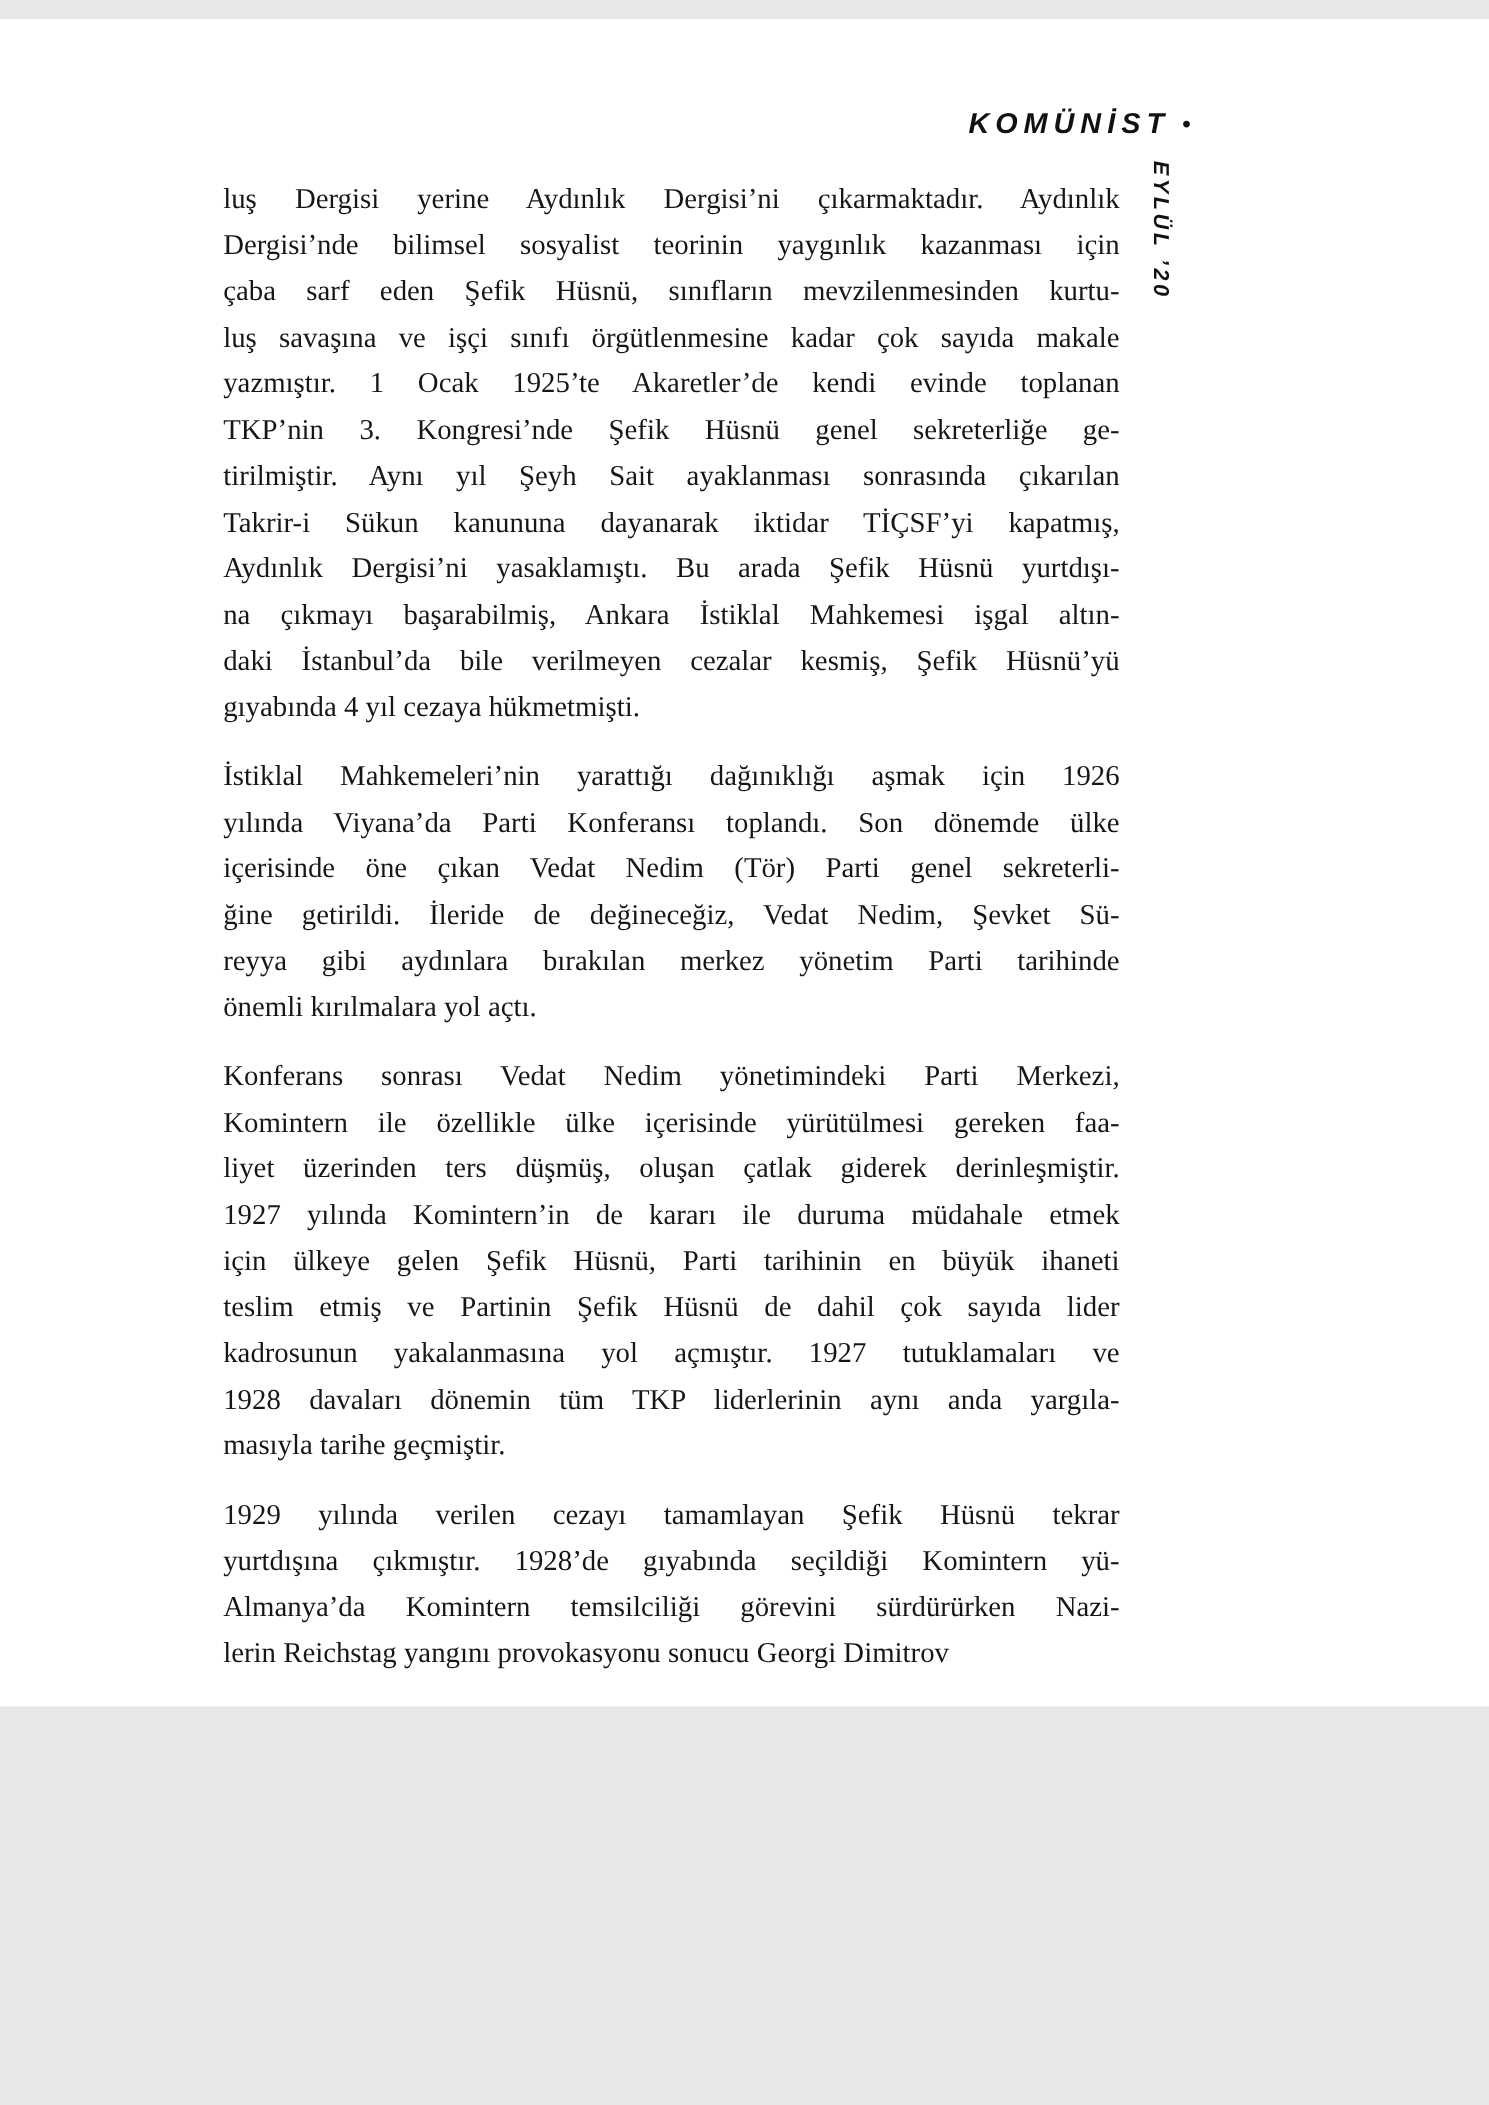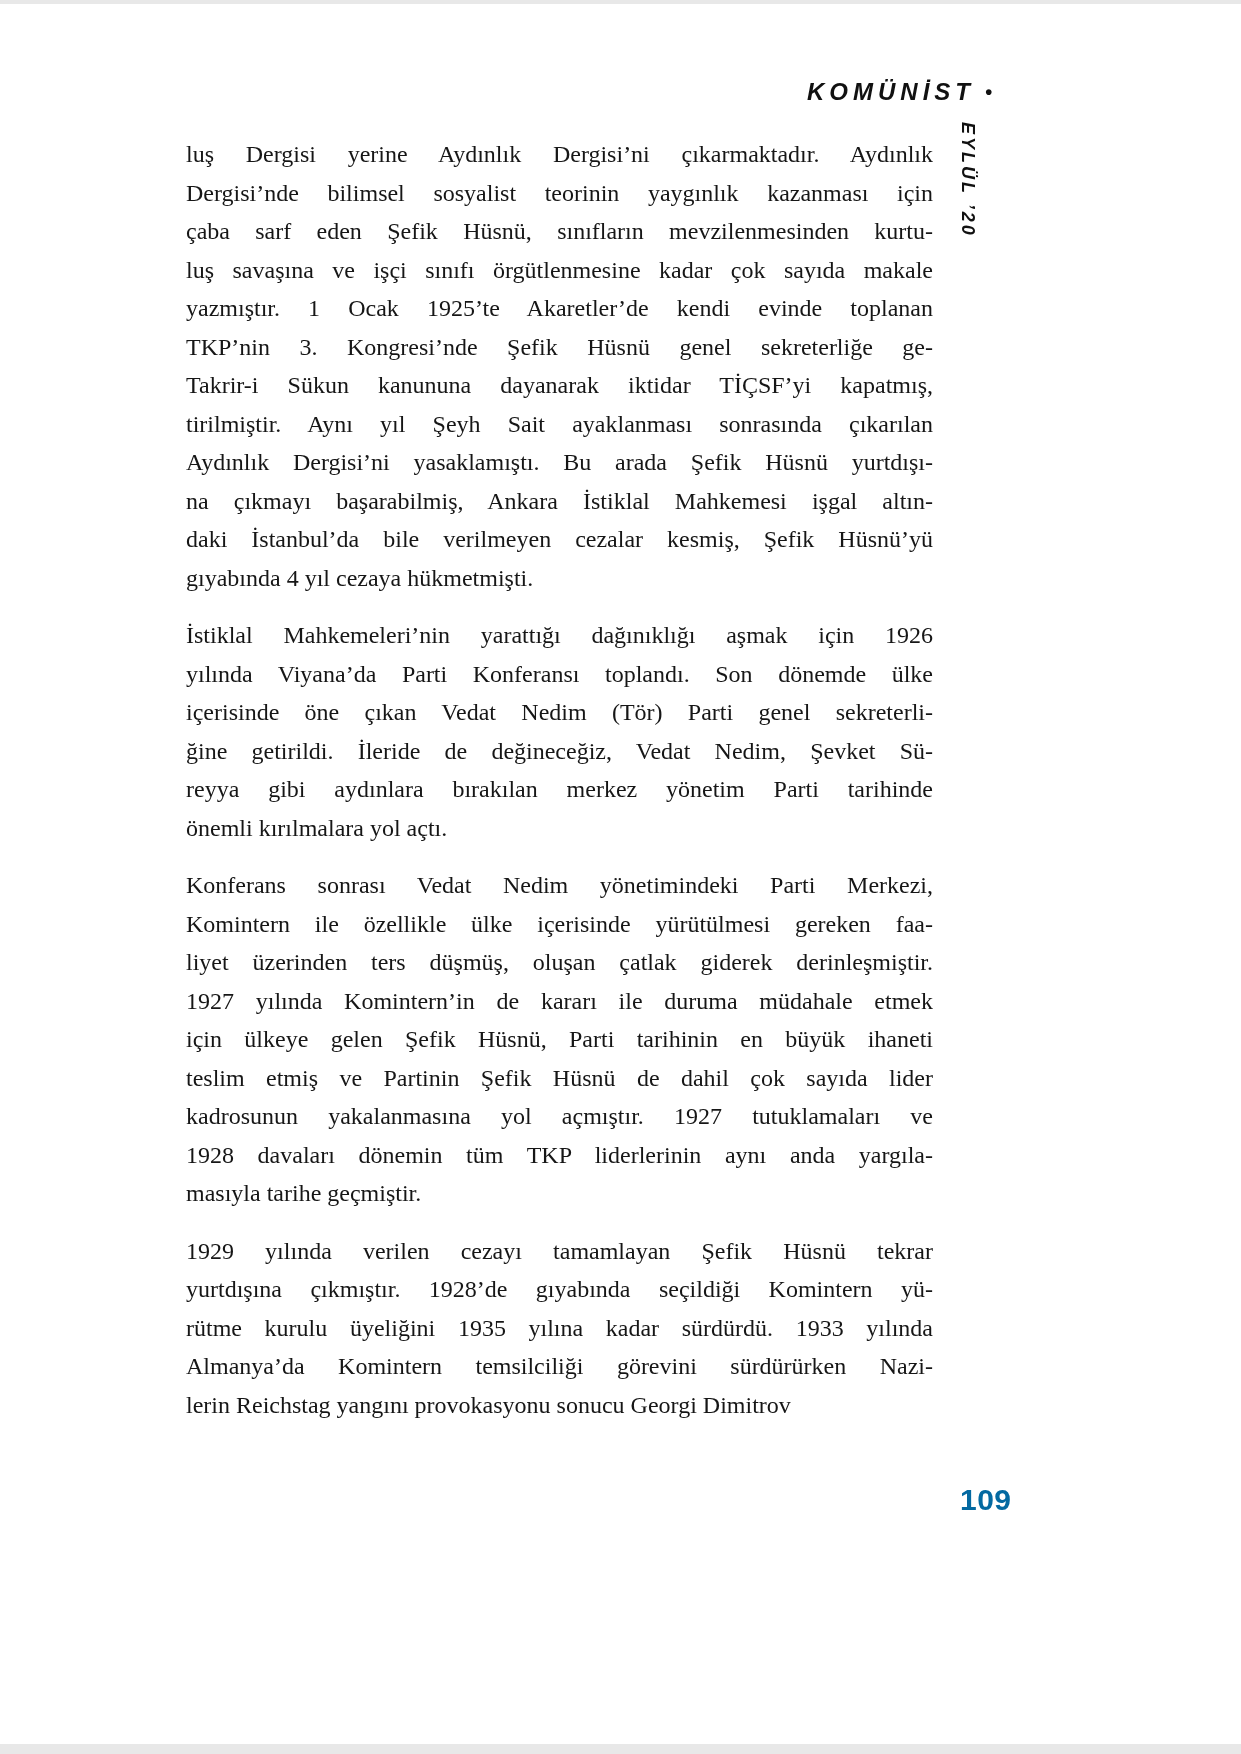--- a/index.html
+++ b/index.html
@@ -3,22 +3,22 @@
 <meta charset="utf-8">
 <style>
   html, body {
     margin: 0;
     padding: 0;
     background: #e8e8e8;
   }
   .page {
     position: relative;
     width: 1241px;
-    height: 1740px;
-    margin: 4px auto;
+    height: 1406px;
+    margin: 16px auto;
     background: #ffffff;
     color: #141414;
     font-family: "Liberation Serif", serif;
     overflow: hidden;
   }
   
   .running-header {
     position: absolute;
     top: 74px;
     right: 249px;
@@ -99,22 +99,22 @@
   <div class="issue-vertical">EYLÜL ’20</div>
 
   <div class="text-block">
       <div class="para">
         <div class="line">luş Dergisi yerine Aydınlık Dergisi’ni çıkarmaktadır. Aydınlık</div>
         <div class="line">Dergisi’nde bilimsel sosyalist teorinin yaygınlık kazanması için</div>
         <div class="line">çaba sarf eden Şefik Hüsnü, sınıfların mevzilenmesinden kurtu-</div>
         <div class="line">luş savaşına ve işçi sınıfı örgütlenmesine kadar çok sayıda makale</div>
         <div class="line">yazmıştır. 1 Ocak 1925’te Akaretler’de kendi evinde toplanan</div>
         <div class="line">TKP’nin 3. Kongresi’nde Şefik Hüsnü genel sekreterliğe ge-</div>
+        <div class="line">tirilmiştir. Aynı yıl Şeyh Sait ayaklanması sonrasında çıkarılan</div>
         <div class="line">Takrir-i Sükun kanununa dayanarak iktidar TİÇSF’yi kapatmış,</div>
-        <div class="line">tirilmiştir. Aynı yıl Şeyh Sait ayaklanması sonrasında çıkarılan</div>
         <div class="line">Aydınlık Dergisi’ni yasaklamıştı. Bu arada Şefik Hüsnü yurtdışı-</div>
         <div class="line">na çıkmayı başarabilmiş, Ankara İstiklal Mahkemesi işgal altın-</div>
         <div class="line">daki İstanbul’da bile verilmeyen cezalar kesmiş, Şefik Hüsnü’yü</div>
         <div class="line last">gıyabında 4 yıl cezaya hükmetmişti.</div>
       </div>
       <div class="para">
         <div class="line">İstiklal Mahkemeleri’nin yarattığı dağınıklığı aşmak için 1926</div>
         <div class="line">yılında Viyana’da Parti Konferansı toplandı. Son dönemde ülke</div>
         <div class="line">içerisinde öne çıkan Vedat Nedim (Tör) Parti genel sekreterli-</div>
         <div class="line">ğine getirildi. İleride de değineceğiz, Vedat Nedim, Şevket Sü-</div>
@@ -128,21 +128,20 @@
         <div class="line">1927 yılında Komintern’in de kararı ile duruma müdahale etmek</div>
         <div class="line">için ülkeye gelen Şefik Hüsnü, Parti tarihinin en büyük ihaneti</div>
         <div class="line">teslim etmiş ve Partinin Şefik Hüsnü de dahil çok sayıda lider</div>
         <div class="line">kadrosunun yakalanmasına yol açmıştır. 1927 tutuklamaları ve</div>
         <div class="line">1928 davaları dönemin tüm TKP liderlerinin aynı anda yargıla-</div>
         <div class="line last">masıyla tarihe geçmiştir.</div>
       </div>
       <div class="para">
         <div class="line">1929 yılında verilen cezayı tamamlayan Şefik Hüsnü tekrar</div>
         <div class="line">yurtdışına çıkmıştır. 1928’de gıyabında seçildiği Komintern yü-</div>
-        <div class="line">rütme kurulu üyeliğini 1935 yılına kadar sürdürdü. 1933 yılında</div>
         <div class="line">Almanya’da Komintern temsilciliği görevini sürdürürken Nazi-</div>
         <div class="line last">lerin Reichstag yangını provokasyonu sonucu Georgi Dimitrov</div>
       </div>
     </div>
 
   <div class="folio">109</div>
 
 </div>
 
 </body></html>

